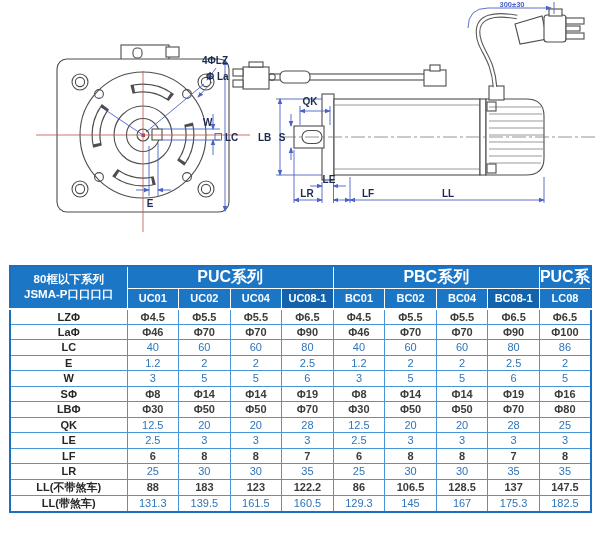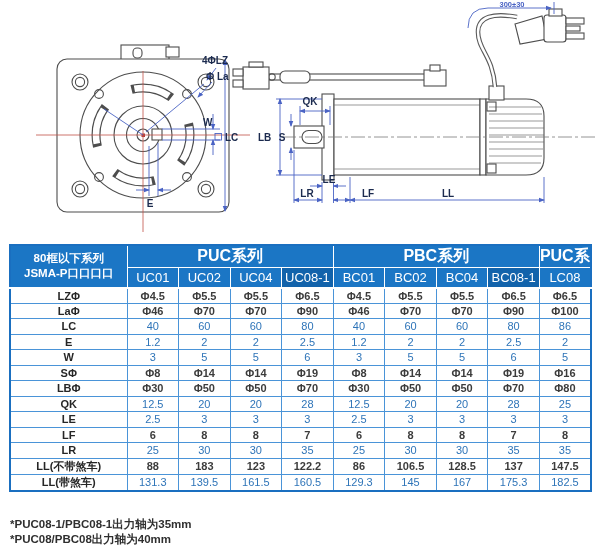--- a/index.html
+++ b/index.html
@@ -21,28 +21,28 @@
   .cl{stroke:var(--centerline);stroke-width:.8;fill:none}
   .cl2{stroke:#7a7a7a;stroke-width:.8;fill:none;stroke-dasharray:14 3 3 3}
   .slotA{stroke:var(--outline);stroke-width:9;fill:none;stroke-dasharray:42 31.83;stroke-dashoffset:12}
   .slotB{stroke:#fff;stroke-width:6.6;fill:none;stroke-dasharray:36 37.83;stroke-dashoffset:9}
   .cableO{stroke:#5a5a5a;stroke-width:4.6;fill:none}
   .cableI{stroke:#fff;stroke-width:2.4;fill:none}
   .dl{font:bold 10px "Liberation Sans",sans-serif;fill:#1b2a4e}
   .dlxs{font:bold 7.5px "Liberation Sans",sans-serif;fill:var(--dim-line)}
 
   
-  .tablewrap{position:absolute;left:9px;top:244px;width:583px}
+  .tablewrap{position:absolute;left:9px;top:265px;width:583px}
   table{width:100%;border-collapse:collapse;table-layout:fixed;border:2px solid var(--table-border)}
   th,td{border:1px solid var(--cell-border);text-align:center;padding:0;overflow:hidden;white-space:nowrap}
   thead th{background:var(--header-bg);color:#fff;border:1px solid rgba(255,255,255,.75);height:20px}
   thead{border-bottom:2.5px solid #fff}
   thead th.dk{background:var(--header-bg-dark)}
   th.grp{font-size:16px;font-weight:bold}
-  th.mdl{font-size:13px;font-weight:normal}
+  th.mdl{font-size:11px;font-weight:bold}
   th.corner{font-size:11.5px;font-weight:bold;line-height:1.3}
   tbody th.rl{background:#fff;color:#262626;font-size:11px;font-weight:bold;height:14px}
   tbody td{font-size:11px;height:15.5px}
   td.em{color:var(--value-dark);font-weight:bold}
   td.bl{color:var(--value-blue)}
 
   .footnotes{position:absolute;left:10px;top:517px;font-size:11.5px;font-weight:bold;color:#2f2f2f;line-height:1.32}
 </style>
 </head>
 <body>
@@ -389,18 +389,14 @@
             <td class="bl">129.3</td>
             <td class="bl">145</td>
             <td class="bl">167</td>
             <td class="bl">175.3</td>
             <td class="bl">182.5</td>
           </tr>
         </tbody>
     </table>
   </div>
 
-  <div class="footnotes">
-    <div>*PUC08-1/PBC08-1出力轴为35mm</div>
-    <div>*PUC08/PBC08出力轴为40mm</div>
-  </div>
 
 </div>
 
 </body></html>

